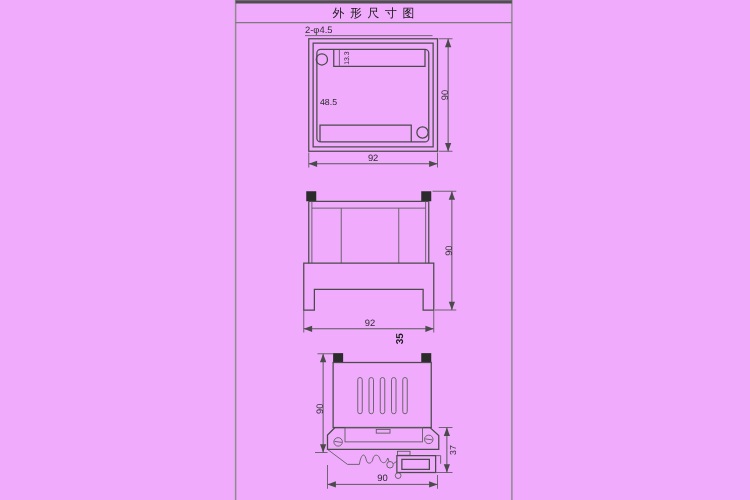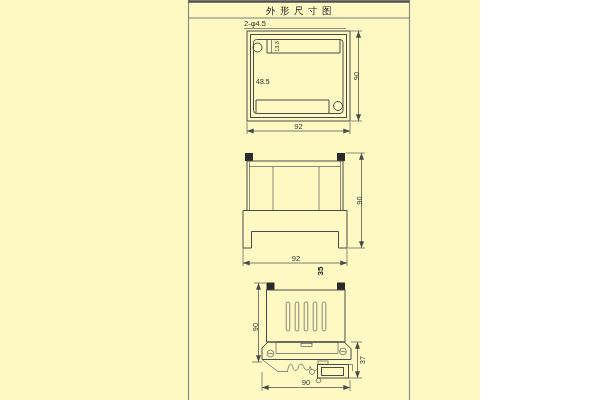--- a/index.html
+++ b/index.html
@@ -3,23 +3,23 @@
 <meta charset="utf-8">
 <style>
   html, body {
     margin: 0;
     padding: 0;
     background: #ffffff;
     font-family: "Liberation Sans", sans-serif;
   }
   .sheet {
     position: relative;
-    width: 480px;
+    width: 600px;
     height: 400px;
-    background: #fef9c3;
+    background: #f0abfc;
     overflow: hidden;
   }
   svg { display: block; }
   text {
     font-family: "Liberation Sans", "DejaVu Sans", sans-serif;
     fill: #2e2e2e;
   }
   .dim-txt { font-size: 7.5px; }
   .dim-txt-sm { font-size: 7px; }
   .dim-txt-xs { font-size: 5.5px; }

